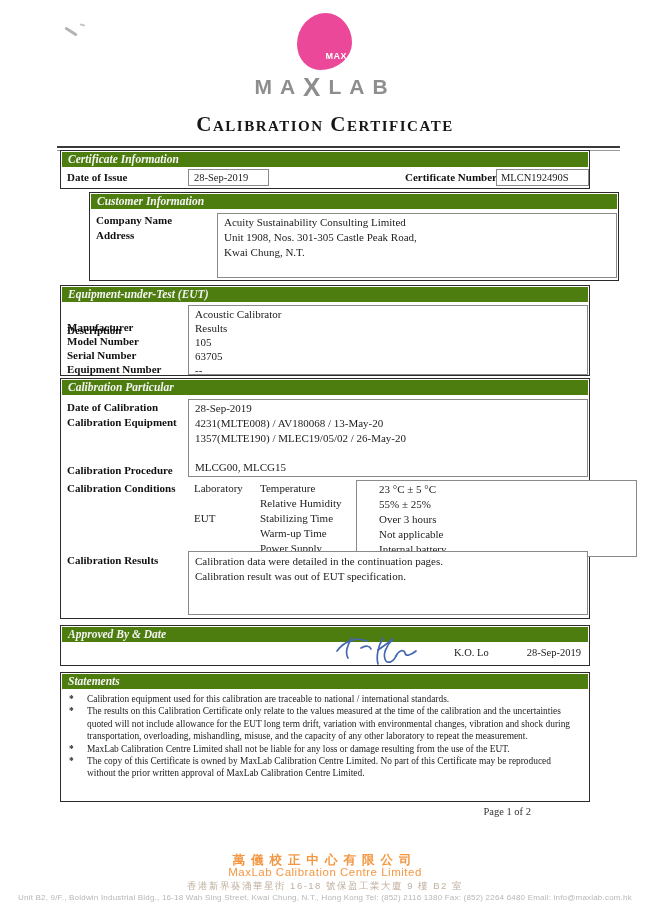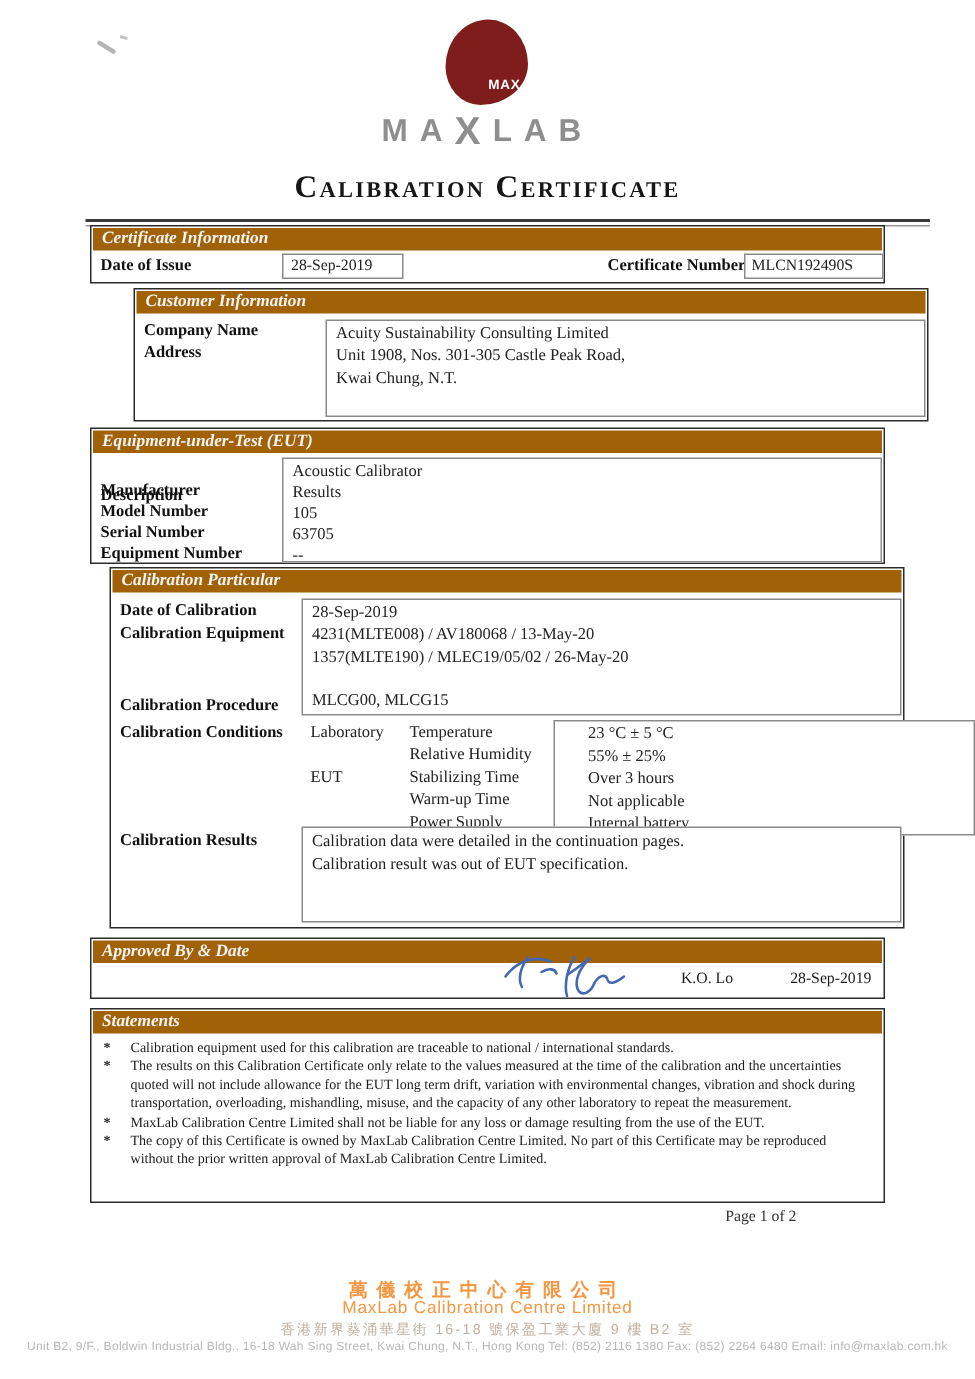--- a/index.html
+++ b/index.html
@@ -4,34 +4,34 @@
 <style>
   html,body{margin:0;padding:0;background:#fff;}
   .page{position:relative;width:650px;height:919px;background:#fff;overflow:hidden;
         font-family:"Liberation Serif",serif;color:#1c1c1c;}
   
   .artifact{position:absolute;left:64px;top:30px;width:14px;height:3px;background:#777;
             transform:rotate(32deg);border-radius:2px;opacity:.55;}
   .artifact2{position:absolute;left:80px;top:24px;width:5px;height:2px;background:#888;
             transform:rotate(15deg);opacity:.5;}
   
-  .blob{position:absolute;left:297px;top:13px;width:55px;height:57px;background:#7f1d1d;
+  .blob{position:absolute;left:297px;top:13px;width:55px;height:57px;background:#ec4899;
         border-radius:52% 48% 58% 42% / 55% 52% 48% 45%;}
   .blob .max{position:absolute;right:5px;bottom:9px;color:#fff;font-family:"Liberation Sans",sans-serif;
         font-weight:bold;font-size:9px;letter-spacing:.5px;}
   .wordmark{position:absolute;left:0;top:72px;width:100%;text-align:center;color:#8e8e8e;
         font-family:"Liberation Sans",sans-serif;font-weight:bold;font-size:21px;letter-spacing:8px;}
   .wordmark .bigx{font-size:26px;vertical-align:-2px;}
   .doc-title{position:absolute;left:0;top:112px;width:100%;text-align:center;font-weight:bold;
         font-size:21px;letter-spacing:1.5px;font-variant:small-caps;color:#161616;}
   .rule{position:absolute;left:57px;top:146px;width:563px;height:2px;
         border-top:2px solid #3a3a3a;border-bottom:1px solid #9a9a9a;}
   
   .sec{position:absolute;left:60px;width:530px;border:1.5px solid #2b2b2b;box-sizing:border-box;background:#fff;}
-  .sec-bar{margin:1px;background:#a16207;color:#f4f4f4;font-style:italic;font-weight:bold;
+  .sec-bar{margin:1px;background:#4d7c0f;color:#f4f4f4;font-style:italic;font-weight:bold;
         font-size:11.5px;line-height:15px;padding:0 6px;}
   .sec-body{position:relative;}
   .lbl{position:absolute;font-weight:bold;font-size:11px;white-space:nowrap;color:#111;}
   .txt{position:absolute;font-size:11px;white-space:nowrap;color:#222;}
   .vbox{position:absolute;border:1px solid #8a8a8a;font-size:10.5px;color:#222;box-sizing:border-box;background:#fff;}
   .line{line-height:15px;white-space:nowrap;}
   .line14{line-height:14px;white-space:nowrap;}
   
   .stmt-wrap{padding:3px 10px 4px 6px;font-size:9.4px;line-height:12.4px;color:#1c1c1c;}
   .stmt{display:flex;}
@@ -101,21 +101,21 @@
       <div class="vbox" style="left:127px;top:2px;width:400px;height:70px;font-size:11px;padding:1px 6px;">
         <div class="line14">Acoustic Calibrator</div>
         <div class="line14">Results</div>
         <div class="line14">105</div>
         <div class="line14">63705</div>
         <div class="line14">--</div>
       </div>
     </div>
   </div>
 
-  <div class="sec" style="top:378px;height:241px;margin-left:13px;">
+  <div class="sec" style="top:378px;height:241px;">
     <div class="sec-bar">Calibration Particular</div>
     <div class="sec-body" style="height:224px;">
       <div class="lbl" style="left:6px;top:5px;">Date of Calibration</div>
       <div class="lbl" style="left:6px;top:20px;">Calibration Equipment</div>
       <div class="lbl" style="left:6px;top:68px;">Calibration Procedure</div>
       <div class="vbox" style="left:127px;top:3px;width:400px;height:78px;font-size:11px;padding:1px 6px;">
         <div class="line">28-Sep-2019</div>
         <div class="line">4231(MLTE008) / AV180068 / 13-May-20</div>
         <div class="line">1357(MLTE190) / MLEC19/05/02 / 26-May-20</div>
         <div class="line" style="position:absolute;left:6px;bottom:1px;">MLCG00, MLCG15</div>

